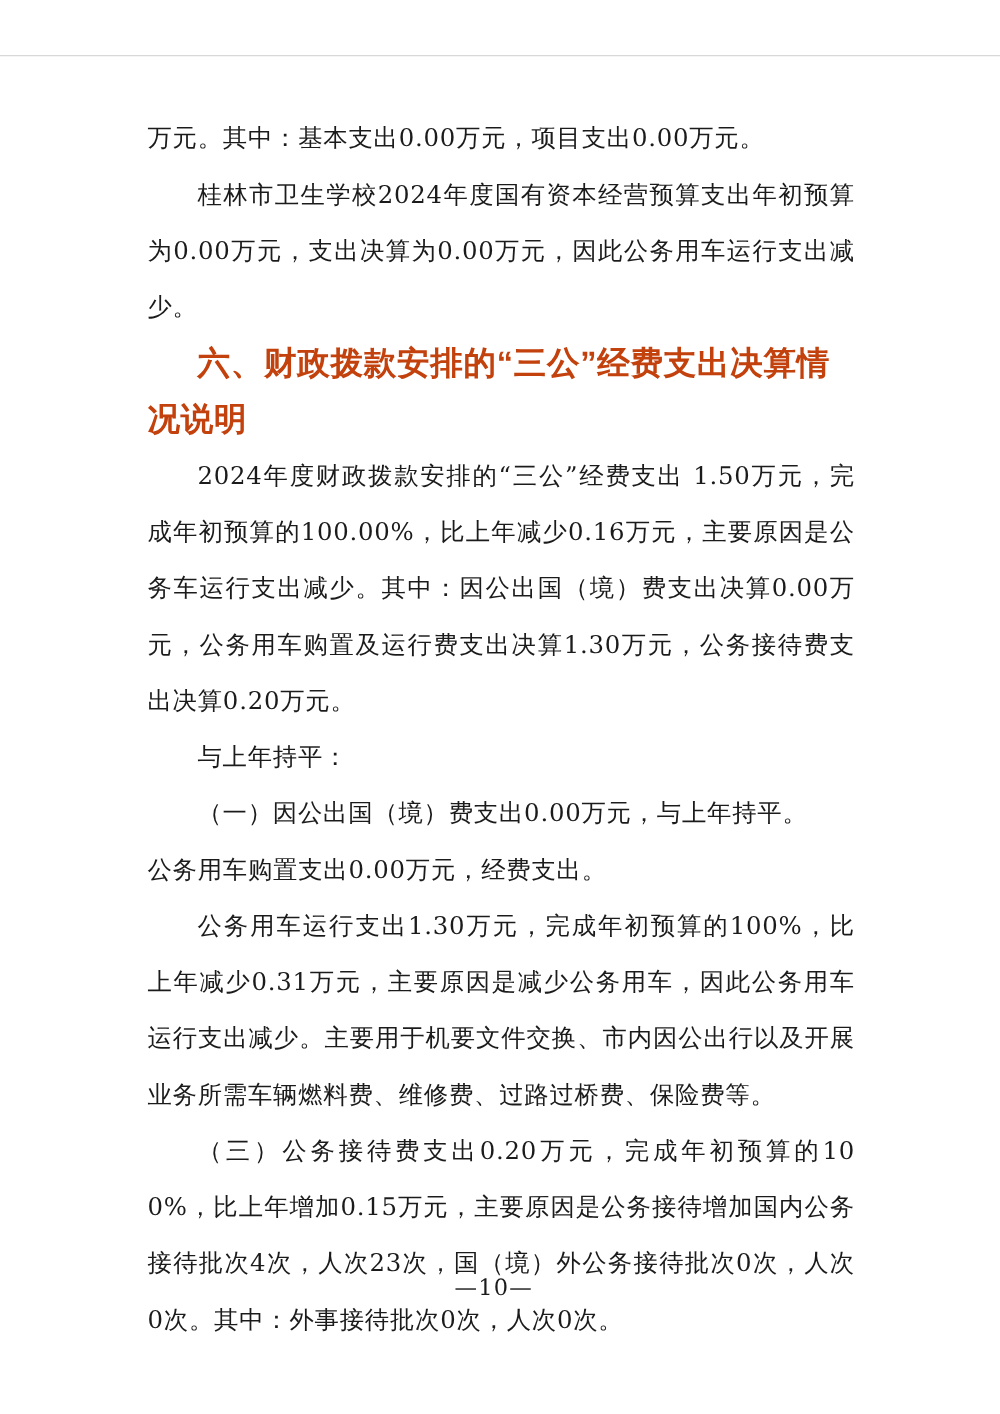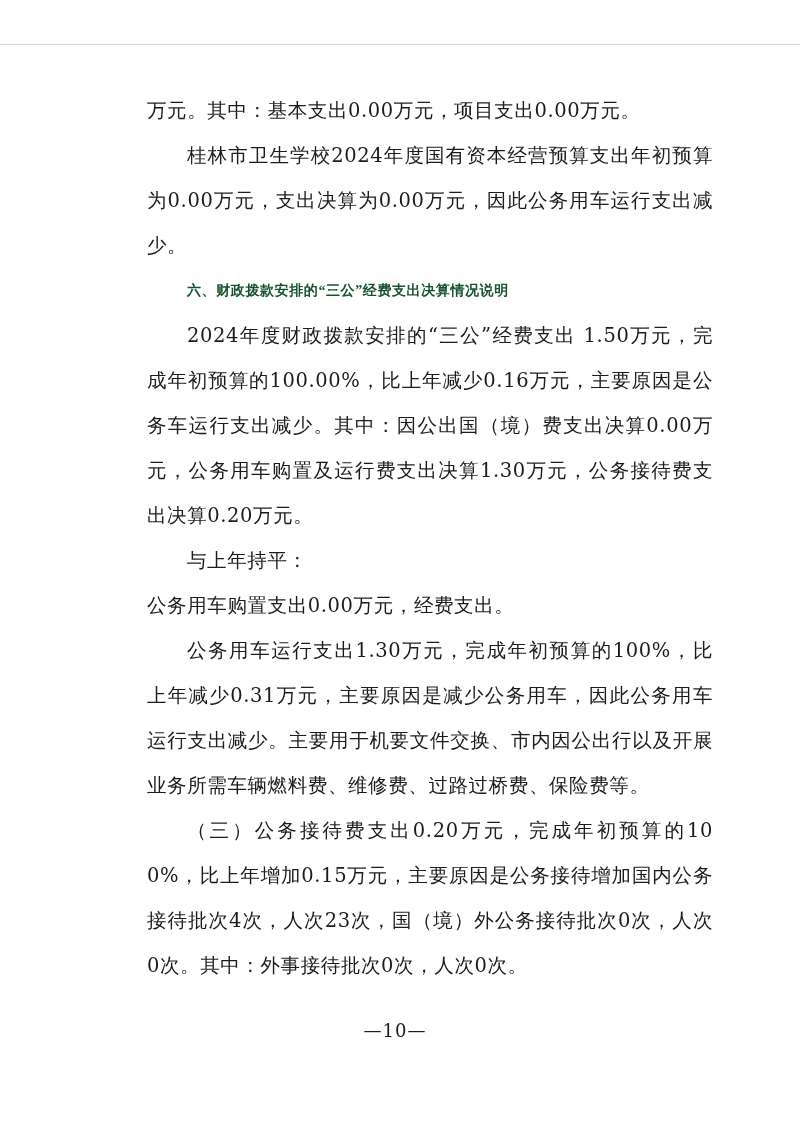--- a/index.html
+++ b/index.html
@@ -21,45 +21,44 @@
     top: 44px;
     width: 800px;
     height: 1px;
     background: #d8d8d8;
   }
   .content {
     position: absolute;
     left: 118px;
     top: 88px;
     width: 566px;
-    margin-left: 29px;
   }
   .para {
     font-family: "DejaVu Serif", "Liberation Serif", serif;
     font-size: 19.5px;
     line-height: 45px;
     color: #1b1b1b;
     text-align: justify;
     text-justify: inter-ideograph;
     letter-spacing: 0.6px;
     margin: 0;
     word-break: break-all;
   }
   .indent {
     text-indent: 40px;
   }
   .noindent {
     text-indent: 0;
   }
   .heading {
-    font-family: Liberation Serif, serif;
-    font-size: 14px;
+    font-family: Liberation Sans, sans-serif;
+    font-size: 26px;
     line-height: 45px;
     font-weight: bold;
-    color: #14532d;
+    color: #c2410c;
     text-indent: 40px;
     letter-spacing: 0.6px;
     margin: 0;
   }
   .footer {
     position: absolute;
     left: 0;
     top: 1020px;
     width: 800px;
     text-align: center;
@@ -80,20 +79,21 @@
 <div class="page">
 
   <div class="page-border"></div>
 
   <div class="content">
     <p class="para noindent">万元。其中：基本支出0.00万元，项目支出0.00万元。</p>
     <p class="para indent">桂林市卫生学校2024年度国有资本经营预算支出年初预算为0.00万元，支出决算为0.00万元，因此公务用车运行支出减少。</p>
     <p class="heading">六、财政拨款安排的“三公”经费支出决算情况说明</p>
     <p class="para indent">2024年度财政拨款安排的“三公”经费支出 1.50万元，完成年初预算的100.00%，比上年减少0.16万元，主要原因是公务车运行支出减少。其中：因公出国（境）费支出决算0.00万元，公务用车购置及运行费支出决算1.30万元，公务接待费支出决算0.20万元。</p>
     <p class="para indent">与上年持平：</p>
+    <p class="para indent">（一）因公出国（境）费支出0.00万元，与上年持平。</p>
     <p class="para noindent">公务用车购置支出0.00万元，经费支出。</p>
     <p class="para indent">公务用车运行支出1.30万元，完成年初预算的100%，比上年减少0.31万元，主要原因是减少公务用车，因此公务用车运行支出减少。主要用于机要文件交换、市内因公出行以及开展业务所需车辆燃料费、维修费、过路过桥费、保险费等。</p>
     <p class="para indent">（三）公务接待费支出0.20万元，完成年初预算的100%，比上年增加0.15万元，主要原因是公务接待增加国内公务接待批次4次，人次23次，国（境）外公务接待批次0次，人次0次。其中：外事接待批次0次，人次0次。</p>
   </div>
 
   <div class="footer">
     <span class="footer-inner">—10—</span>
   </div>
 
 </div>

